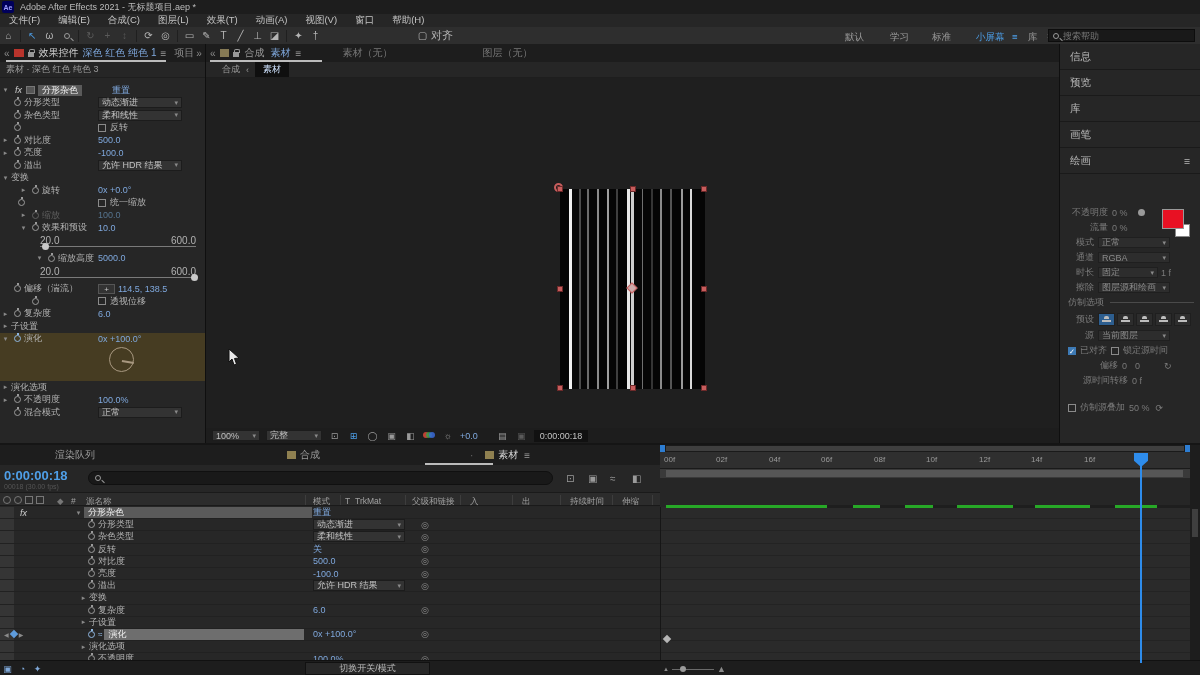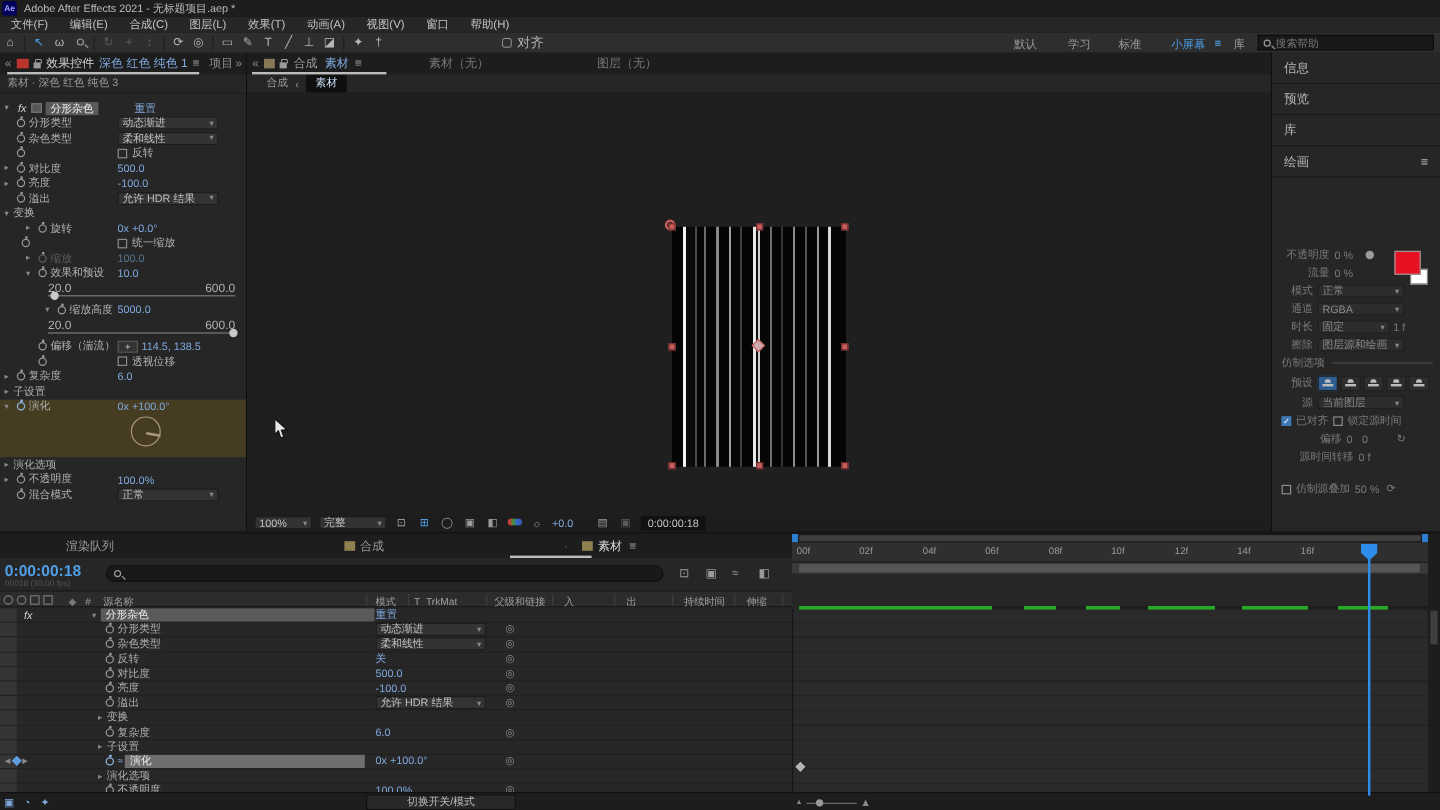--- a/index.html
+++ b/index.html
@@ -319,21 +319,21 @@
       <span class="ec-val blue">5000.0</span>
     </div>
     <div class="sliderline">
       <span class="slmin">20.0</span>
       <span class="slmax">600.0</span>
       <span class="sltrack">
           <span class="slthumb" style="right:-2px"></span>
         </span>
     </div>
 
-    <div class="ec-row" style="padding-left:18px">
+    <div class="ec-row" style="">
       <span class="tw"></span>
         <span class="swico"></span>
       <span>偏移（湍流）</span>
       <span class="ec-val flex">
           <span class="ptbox">+</span>
           <span class="blue">114.5, 138.5</span>
         </span>
     </div>
 
     <div class="ec-row" style="padding-left:18px">
@@ -394,21 +394,21 @@
 </div>
 
 <div id="viewer" class="panel">
   <div class="ptabbar">
     <span style="margin:0 4px;color:#8a8a8a">«</span>
     <span style="width:9px;height:8px;background:#867a55;display:inline-block;margin-right:4px"></span>
     <span class="lockico"></span>
     <span style="margin-left:6px">合成</span>
     <span class="blue" style="margin-left:6px">素材</span>
     <span style="margin-left:5px">≡</span>
-    <span style="margin-left:56px;color:#777">素材（无）</span>
+    <span style="margin-left:41px;color:#777">素材（无）</span>
     <span style="margin-left:90px;color:#777">图层（无）</span>
     <span class="ptab-underline" style="left:4px;width:112px"></span>
   </div>
   <div class="v-bread">
     <span>合成</span>
     <span>‹</span>
     <span class="curtab">素材</span>
   </div>
   <div id="canvas">
     <div id="compimg">
@@ -455,20 +455,23 @@
   <div class="rp-h">
       <span>信息</span>
     </div>
   <div class="rp-h">
       <span>预览</span>
     </div>
   <div class="rp-h">
       <span>库</span>
     </div>
   <div class="rp-h">
+      <span>画笔</span>
+    </div>
+  <div class="rp-h">
       <span>绘画</span>
       <span>≡</span>
     </div>
 
   <div class="paintc">
     <div class="swatch-red" style="background:#e81123"></div>
     <div class="swatch-white"></div>
     <div class="prow" style="margin-top:-38px">
       <span class="plabel" style="width:40px">不透明度</span>
       <span>0 %</span>

